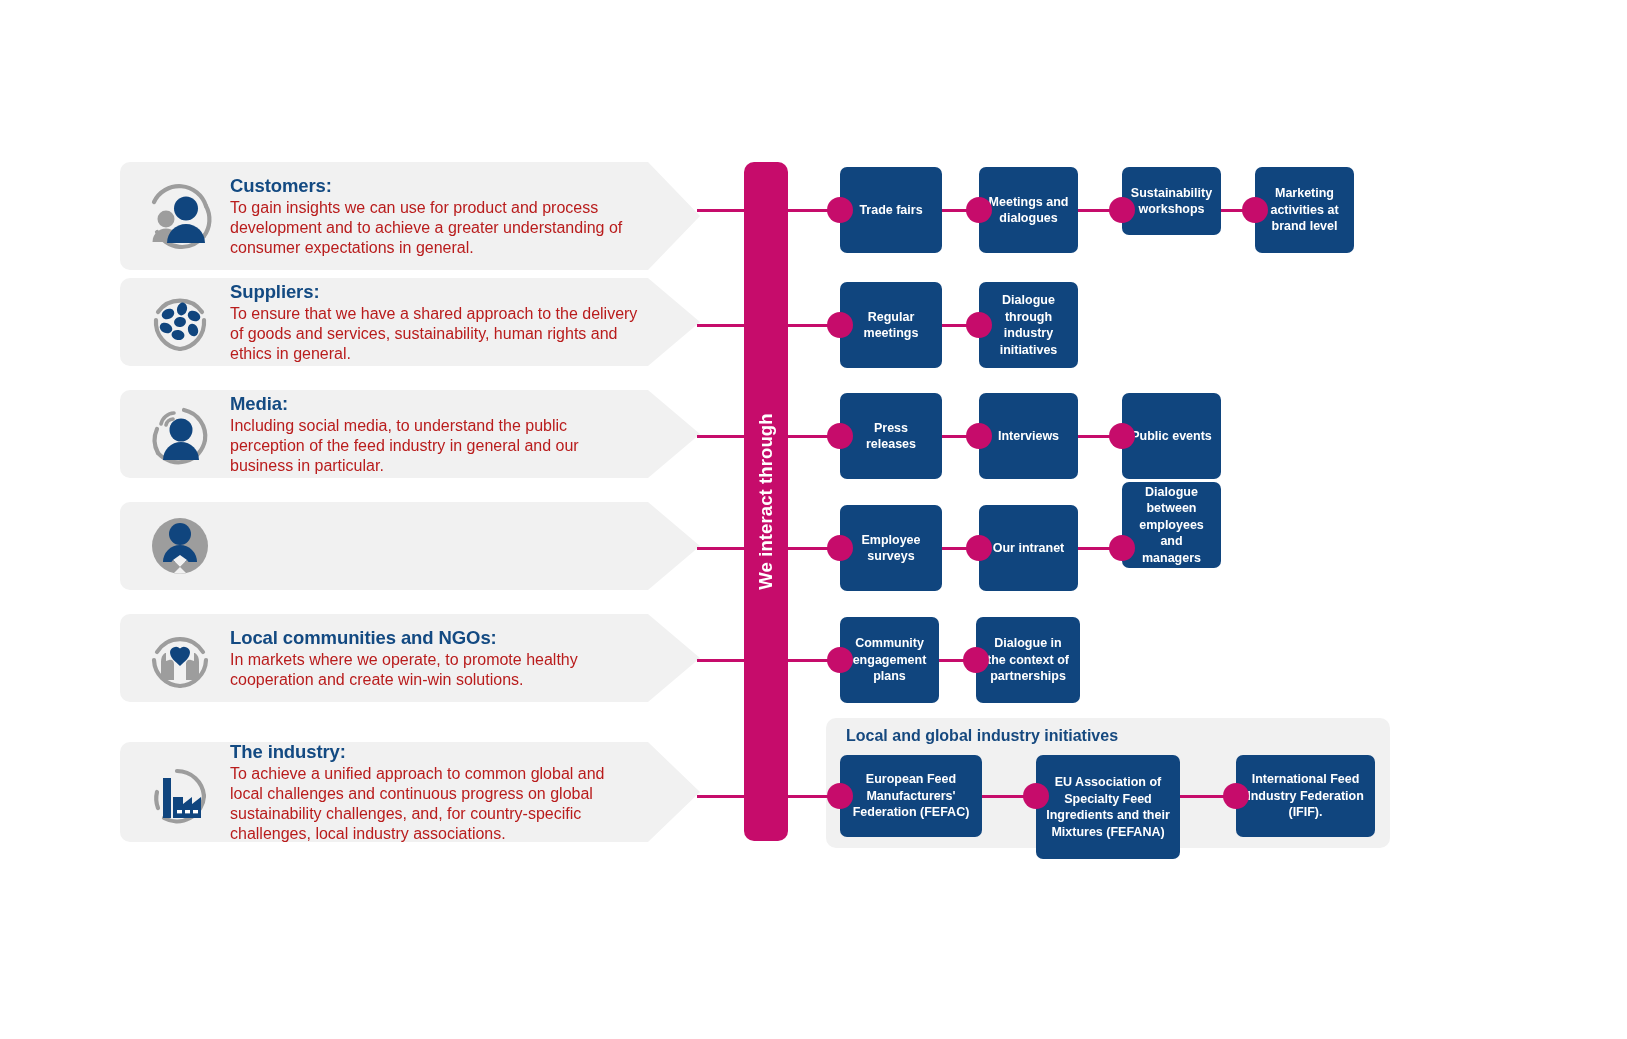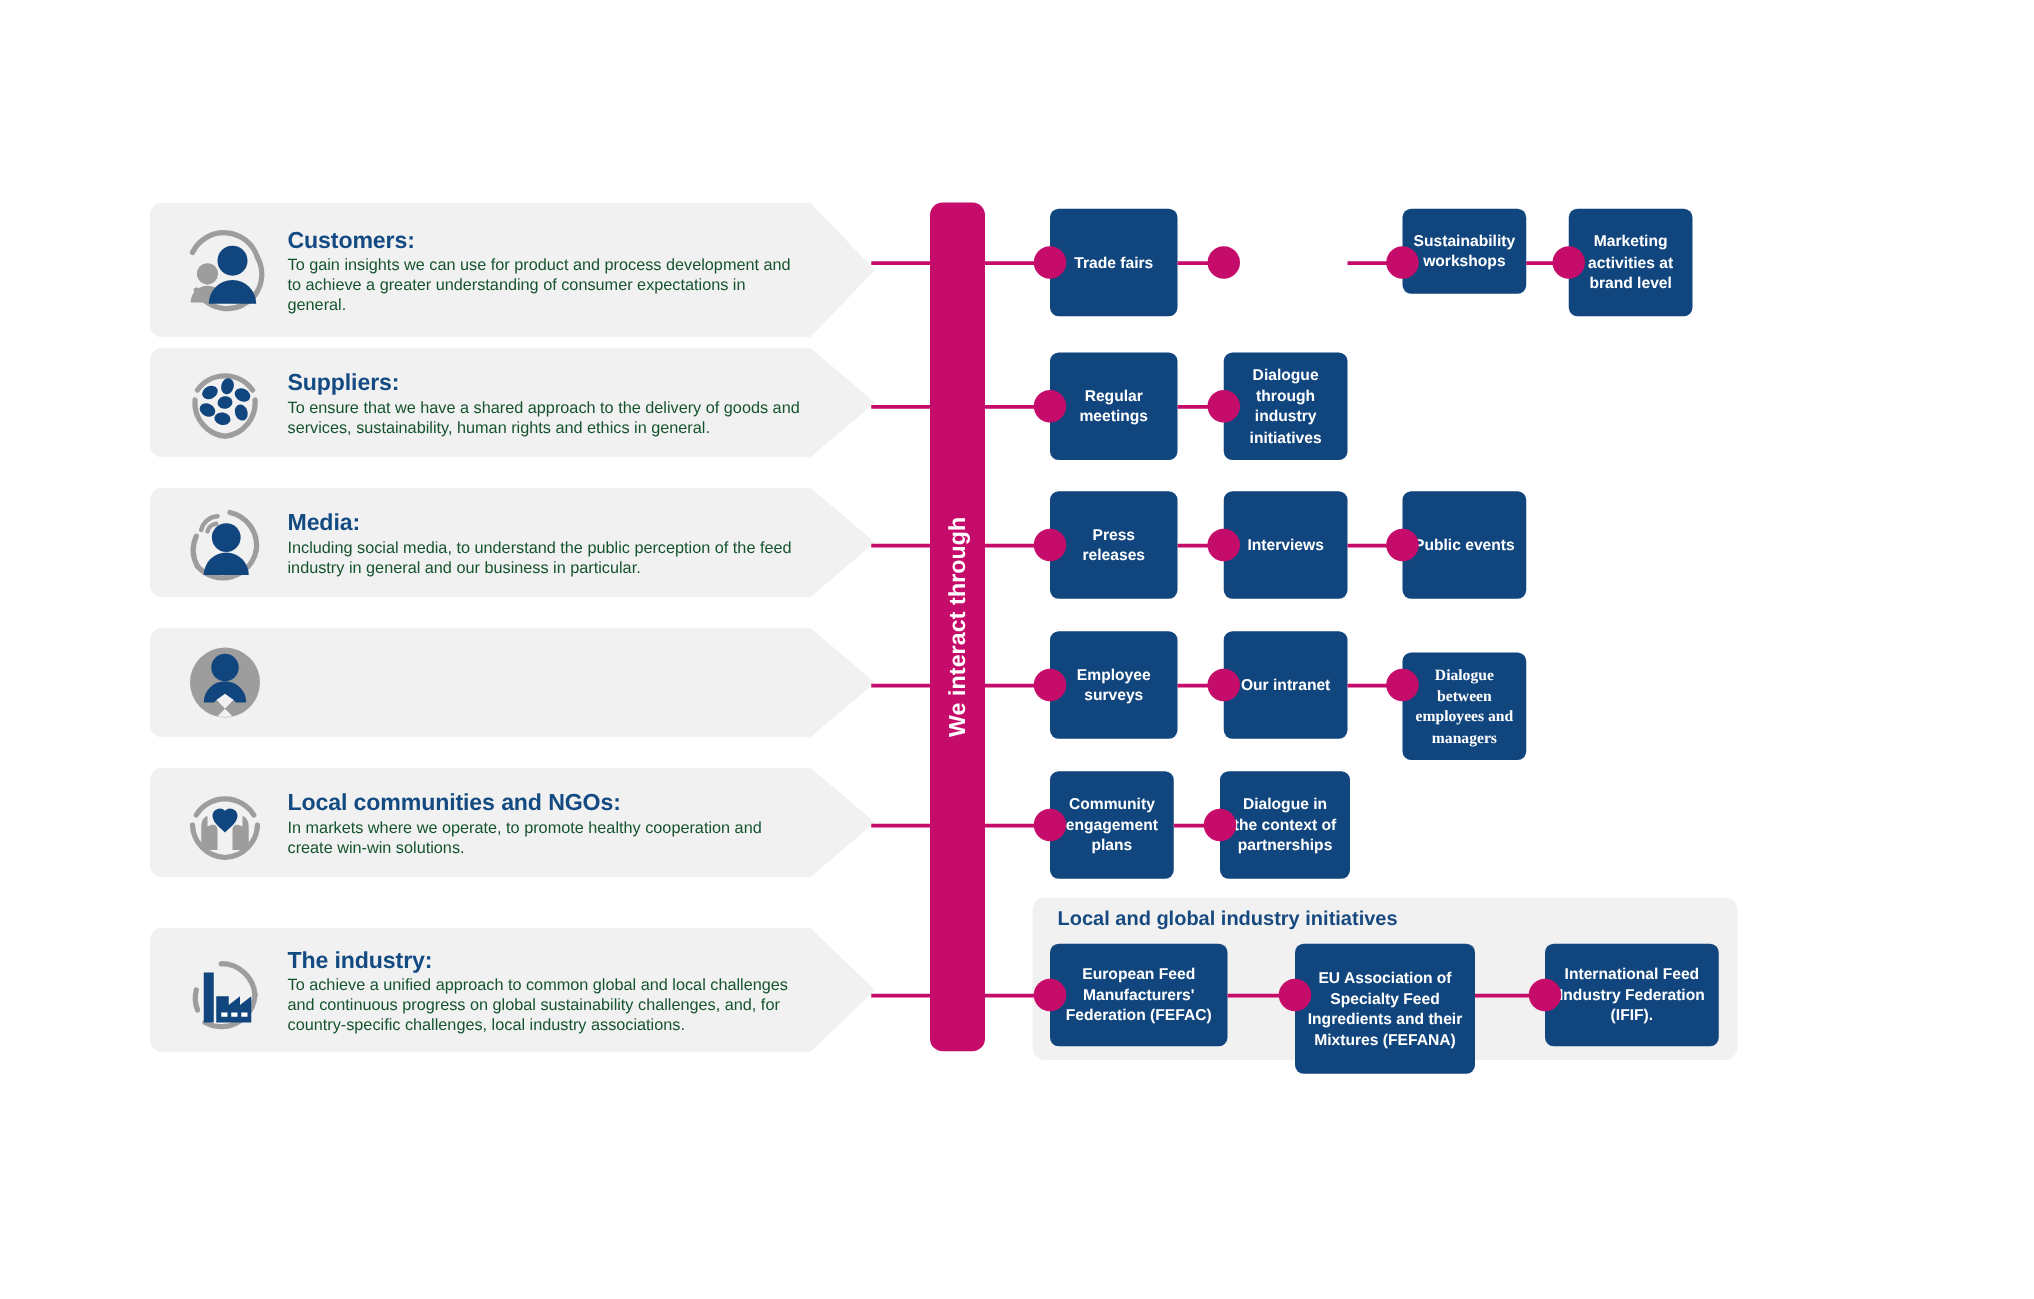--- a/index.html
+++ b/index.html
@@ -36,22 +36,22 @@
     padding-right: 60px;
   }
   .stake-title {
     color: #134a82;
     font-size: 18.5px;
     font-weight: bold;
     line-height: 1.25;
     letter-spacing: -0.1px;
   }
   .stake-desc {
-    color: #14532d;
-    font-size: 13px;
+    color: #b91c1c;
+    font-size: 16px;
     line-height: 1.24;
     margin-top: 1px;
   }
 
   
   #spine {
     position: absolute;
     left: 744px;
     top: 162px;
     width: 44px;
@@ -252,20 +252,21 @@
   <div class="hline" style="left:697px;top:435px;width:50px;"></div>
   <div class="hline" style="left:697px;top:547px;width:50px;"></div>
   <div class="hline" style="left:697px;top:659px;width:50px;"></div>
   <div class="hline" style="left:697px;top:795px;width:50px;"></div>
 
   <div class="hline" style="left:786px;top:209px;width:60px;"></div>
   <div class="abox" style="left:840px;top:167px;width:102px;height:86px;">Trade fairs</div>
   <div class="dot" style="left:827px;top:197px;"></div>
 
   <div class="hline" style="left:942px;top:209px;width:44px;"></div>
+  <div class="abox" style="left:979px;top:167px;width:99px;height:86px;">Meetings and dialogues</div>
   <div class="dot" style="left:966px;top:197px;"></div>
 
   <div class="hline" style="left:1078px;top:209px;width:46px;"></div>
   <div class="abox" style="left:1122px;top:167px;width:99px;height:68px;">Sustainability workshops</div>
   <div class="dot" style="left:1109px;top:197px;"></div>
 
   <div class="hline" style="left:1221px;top:209px;width:42px;"></div>
   <div class="abox" style="left:1255px;top:167px;width:99px;height:86px;">Marketing activities at brand level</div>
   <div class="dot" style="left:1242px;top:197px;"></div>
 
@@ -291,21 +292,21 @@
 
   <div class="hline" style="left:786px;top:547px;width:60px;"></div>
   <div class="abox" style="left:840px;top:505px;width:102px;height:86px;">Employee surveys</div>
   <div class="dot" style="left:827px;top:535px;"></div>
 
   <div class="hline" style="left:942px;top:547px;width:44px;"></div>
   <div class="abox" style="left:979px;top:505px;width:99px;height:86px;">Our intranet</div>
   <div class="dot" style="left:966px;top:535px;"></div>
 
   <div class="hline" style="left:1078px;top:547px;width:46px;"></div>
-  <div class="abox" style="left:1122px;top:522px;width:99px;height:86px;font-family:Liberation Serif, serif;">Dialogue between employees and managers</div>
+  <div class="abox" style="left:1122px;top:482px;width:99px;height:86px;">Dialogue between employees and managers</div>
   <div class="dot" style="left:1109px;top:535px;"></div>
 
   <div class="hline" style="left:786px;top:659px;width:60px;"></div>
   <div class="abox" style="left:840px;top:617px;width:99px;height:86px;">Community engagement plans</div>
   <div class="dot" style="left:827px;top:647px;"></div>
 
   <div class="hline" style="left:939px;top:659px;width:44px;"></div>
   <div class="abox" style="left:976px;top:617px;width:104px;height:86px;">Dialogue in the context of partnerships</div>
   <div class="dot" style="left:963px;top:647px;"></div>
 

